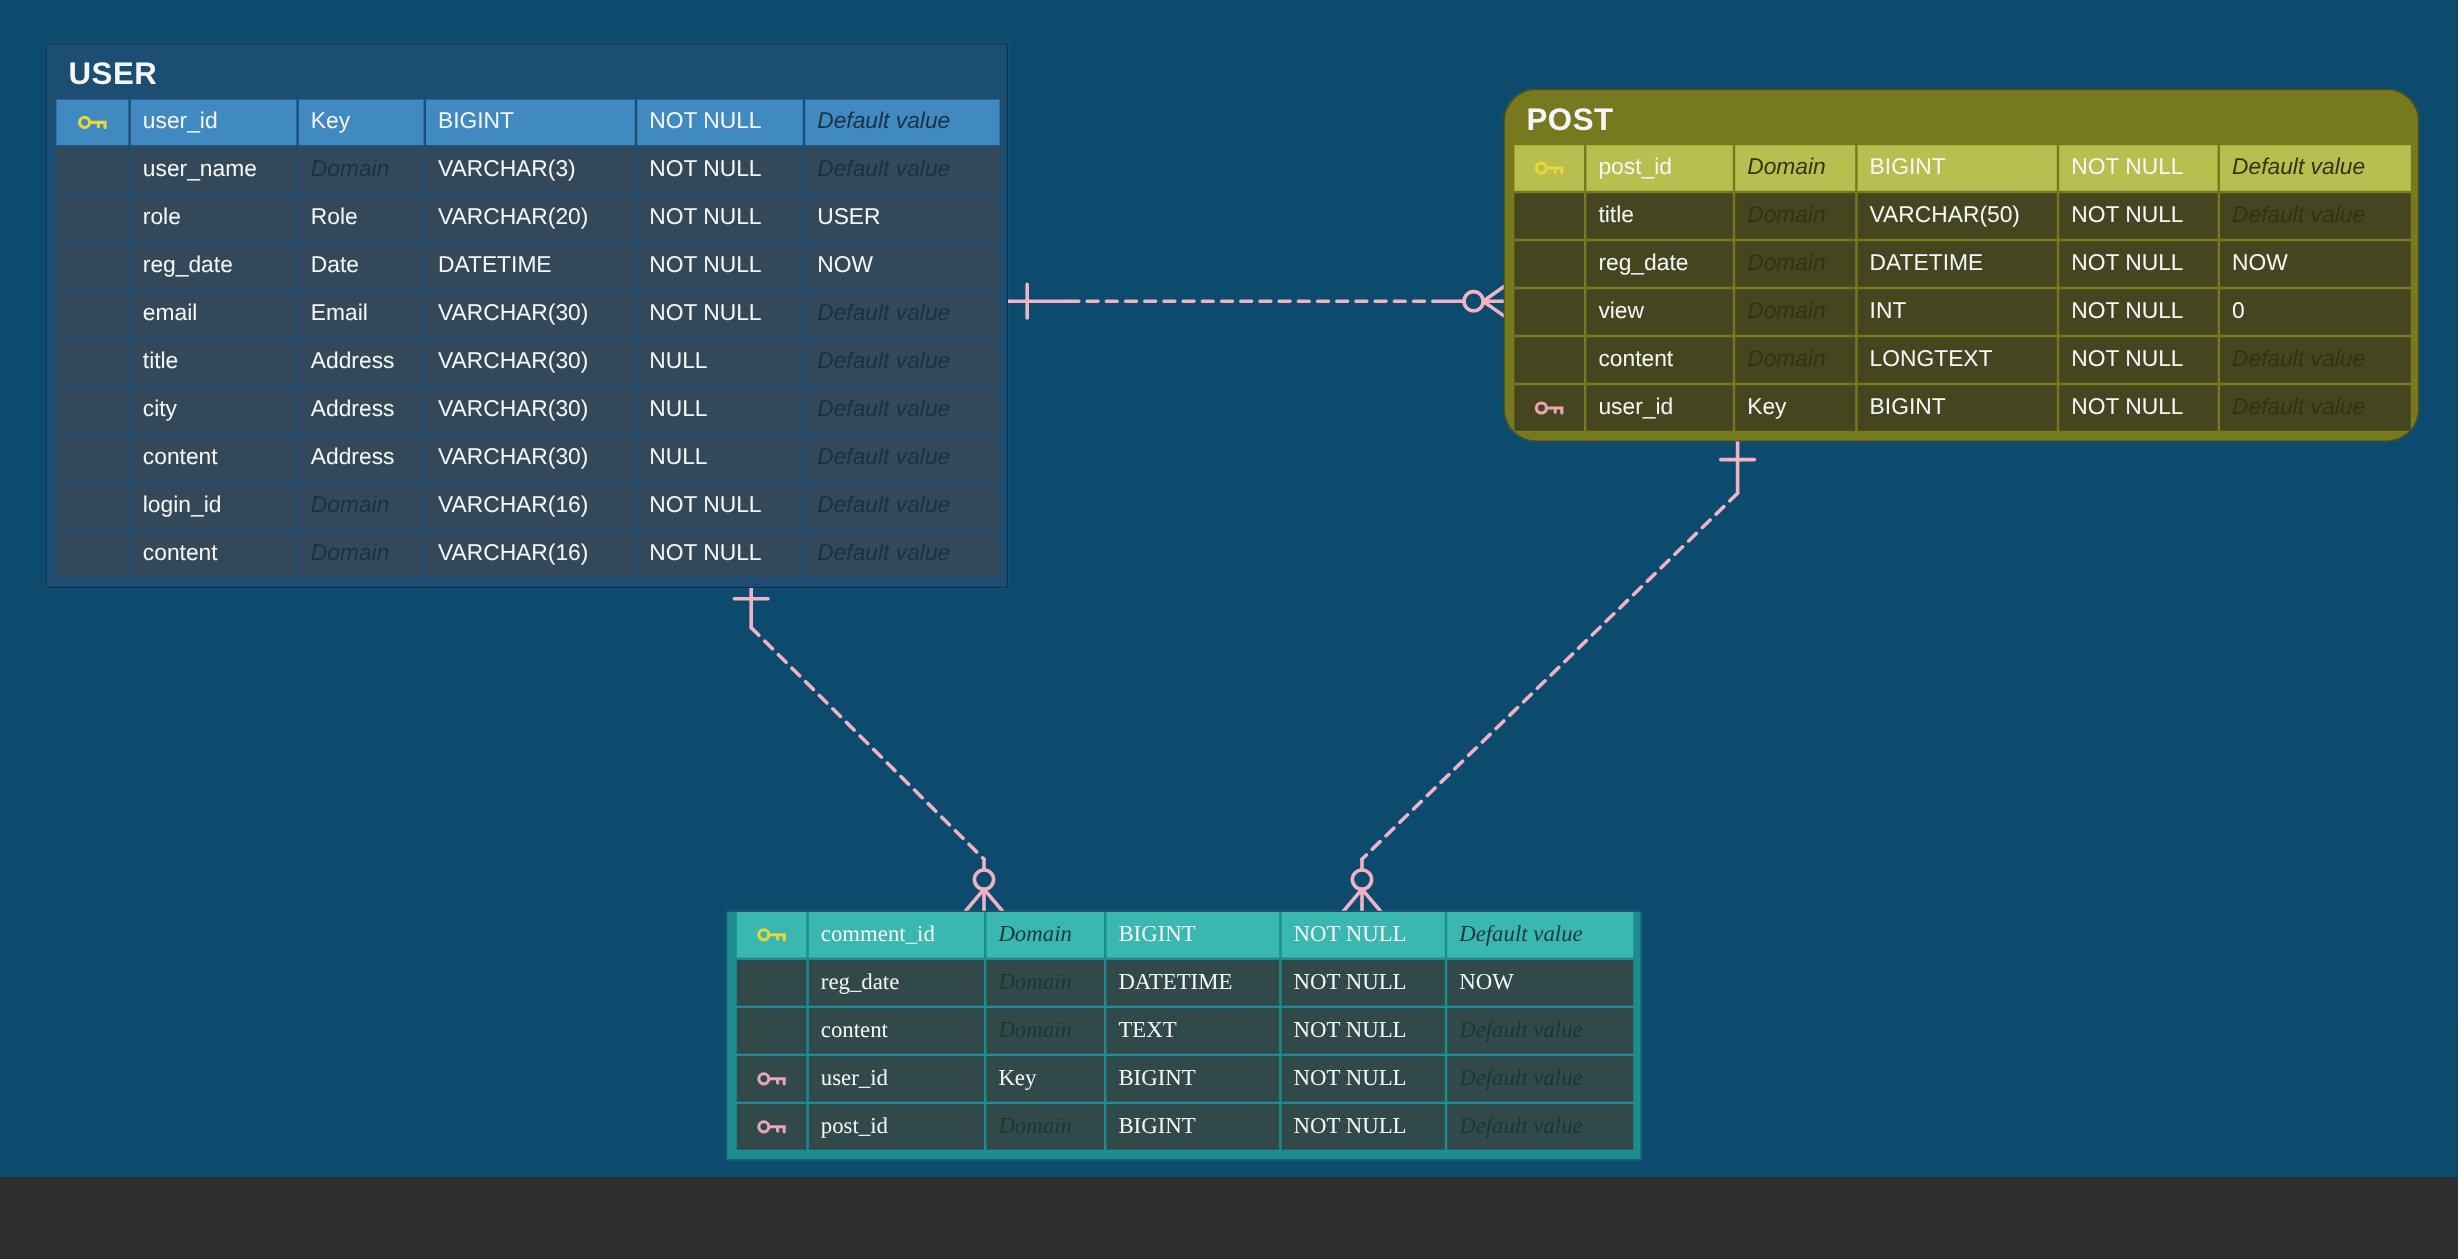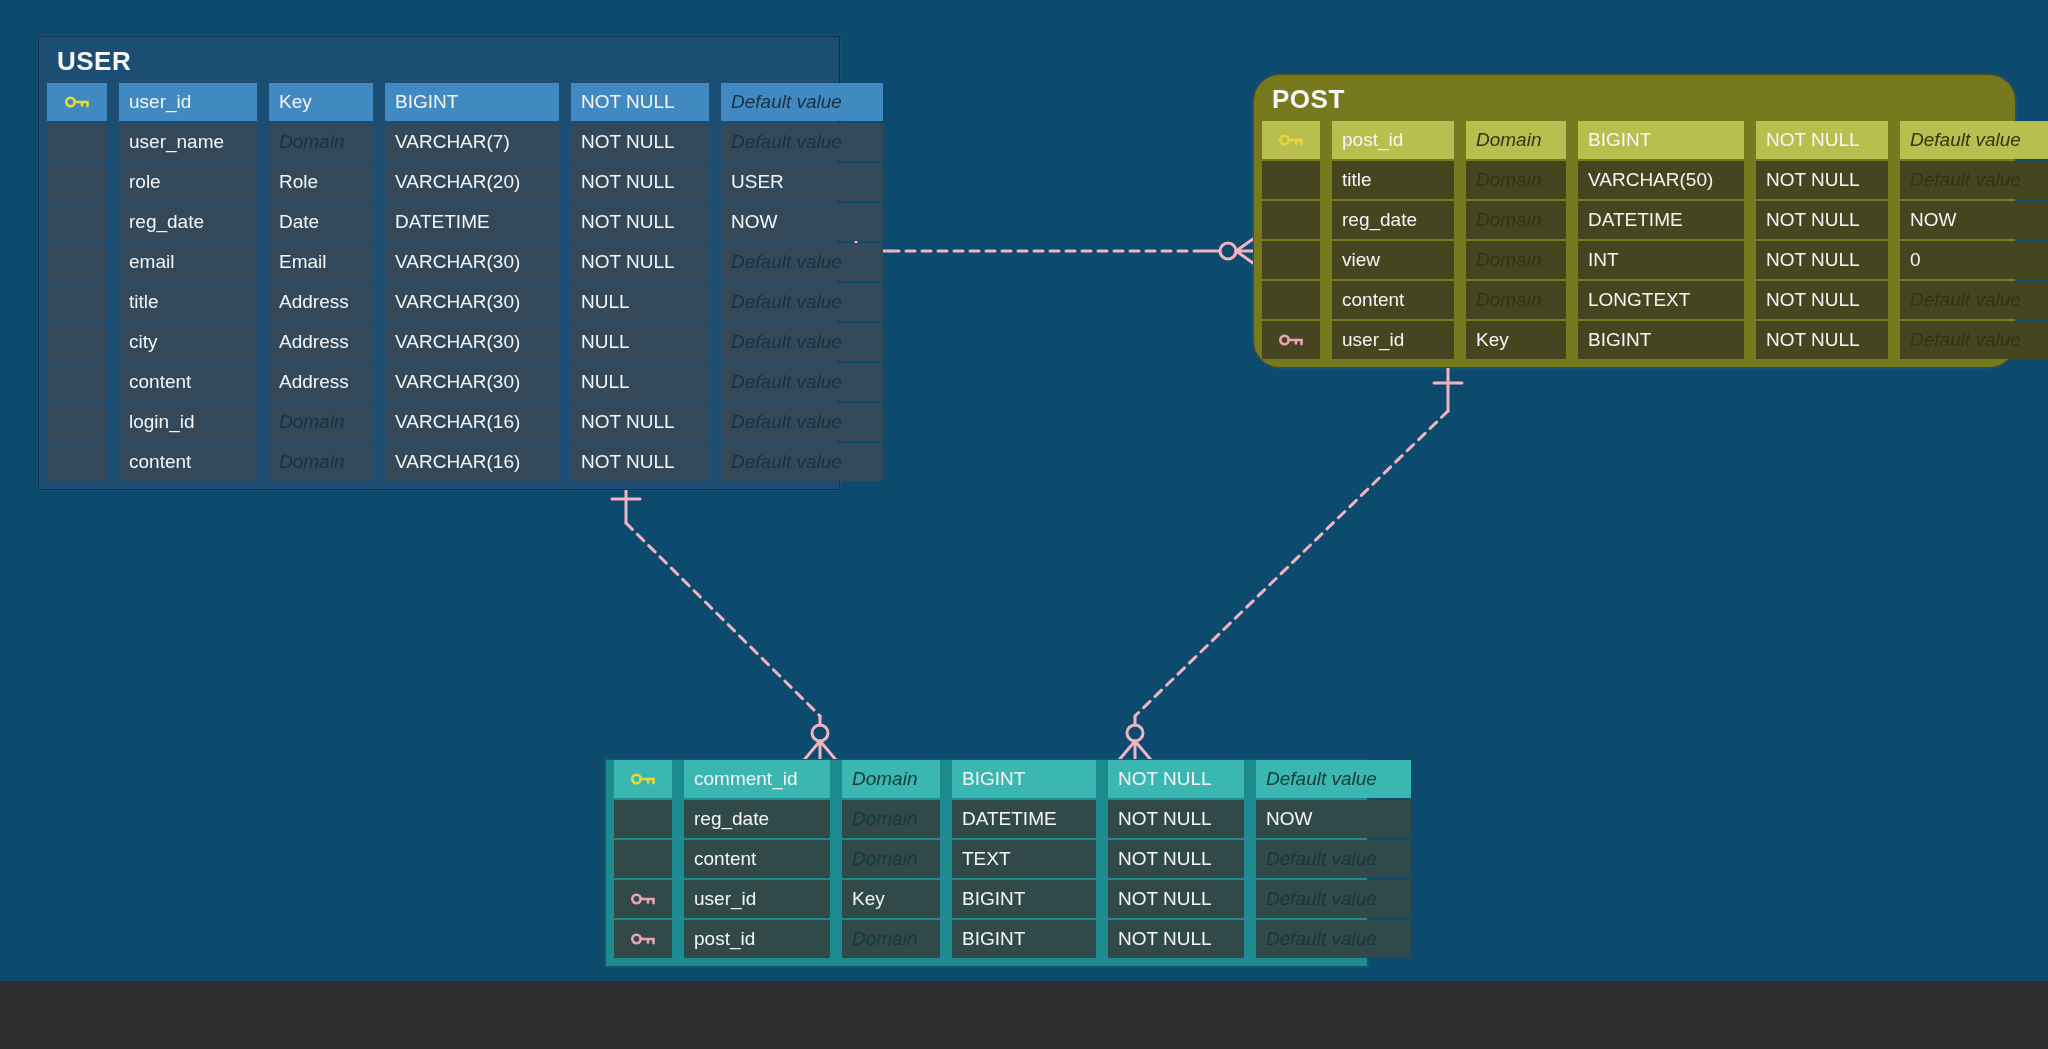--- a/index.html
+++ b/index.html
@@ -6,24 +6,24 @@
   #canvas{position:relative;width:2048px;height:981px;background:#0c4a6e;
     font-family:"Liberation Sans",sans-serif;overflow:hidden;}
   #rel-layer{position:absolute;left:0;top:0;z-index:0;}
   .rel path,.rel circle{stroke:var(--rel,#f0b3c3);stroke-width:3;fill:none;stroke-linecap:round;stroke-linejoin:round;}
   .rel .dash{stroke-dasharray:9 7;}
   .db-table{position:absolute;z-index:1;box-sizing:border-box;padding:0 8px 8px 8px;
     background:var(--frame);border:1px solid rgba(0,0,0,0.35);box-shadow:0 0 0 1px rgba(255,255,255,0.04);}
   .table-title{height:46px;line-height:48px;padding-left:10px;margin:0;
     font-size:26px;font-weight:bold;color:#f4f6f7;letter-spacing:0.5px;}
   .rows{display:flex;flex-direction:column;gap:2px;}
-  .row{display:grid;gap:12px;height:38px;}
+  .row{display:grid;gap:2px;height:38px;}
   #table-user .row{grid-template-columns:60px 138px 104px 174px 138px 162px;}
   #table-post .row{grid-template-columns:58px 122px 100px 166px 132px 159px;}
-  #table-comment .row{grid-template-columns:58px 146px 98px 144px 136px 155px;}
+  #table-comment .row{grid-template-columns:58px 146px 98px 144px 136px 155px;font-family:Liberation Serif, serif;}
   .cell{background:var(--row);color:#f4f6f7;font-size:19px;line-height:38px;
     padding-left:10px;white-space:nowrap;overflow:hidden;}
   .row.hl .cell{background:var(--hl);}
   .icon-cell{display:flex;align-items:center;justify-content:center;padding-left:0;}
   .muted{color:var(--muted);font-style:italic;}
   #table-user{left:38px;top:36px;width:802px;}
   #table-post{left:1253px;top:74px;width:763px;border-radius:27px;}
   #table-comment{left:605px;top:759px;width:763px;}
 </style>
 </head>
@@ -71,21 +71,21 @@
           <div class="cell name-cell">user_id</div>
           <div class="cell domain-cell">Key</div>
           <div class="cell type-cell">BIGINT</div>
           <div class="cell null-cell">NOT NULL</div>
           <div class="cell default-cell muted">Default value</div>
         </div>
         <div class="row">
           <div class="cell icon-cell"></div>
           <div class="cell name-cell">user_name</div>
           <div class="cell domain-cell muted">Domain</div>
-          <div class="cell type-cell">VARCHAR(7)</div>
+          <div class="cell type-cell">VARCHAR(3)</div>
           <div class="cell null-cell">NOT NULL</div>
           <div class="cell default-cell muted">Default value</div>
         </div>
         <div class="row">
           <div class="cell icon-cell"></div>
           <div class="cell name-cell">role</div>
           <div class="cell domain-cell">Role</div>
           <div class="cell type-cell">VARCHAR(20)</div>
           <div class="cell null-cell">NOT NULL</div>
           <div class="cell default-cell">USER</div>

